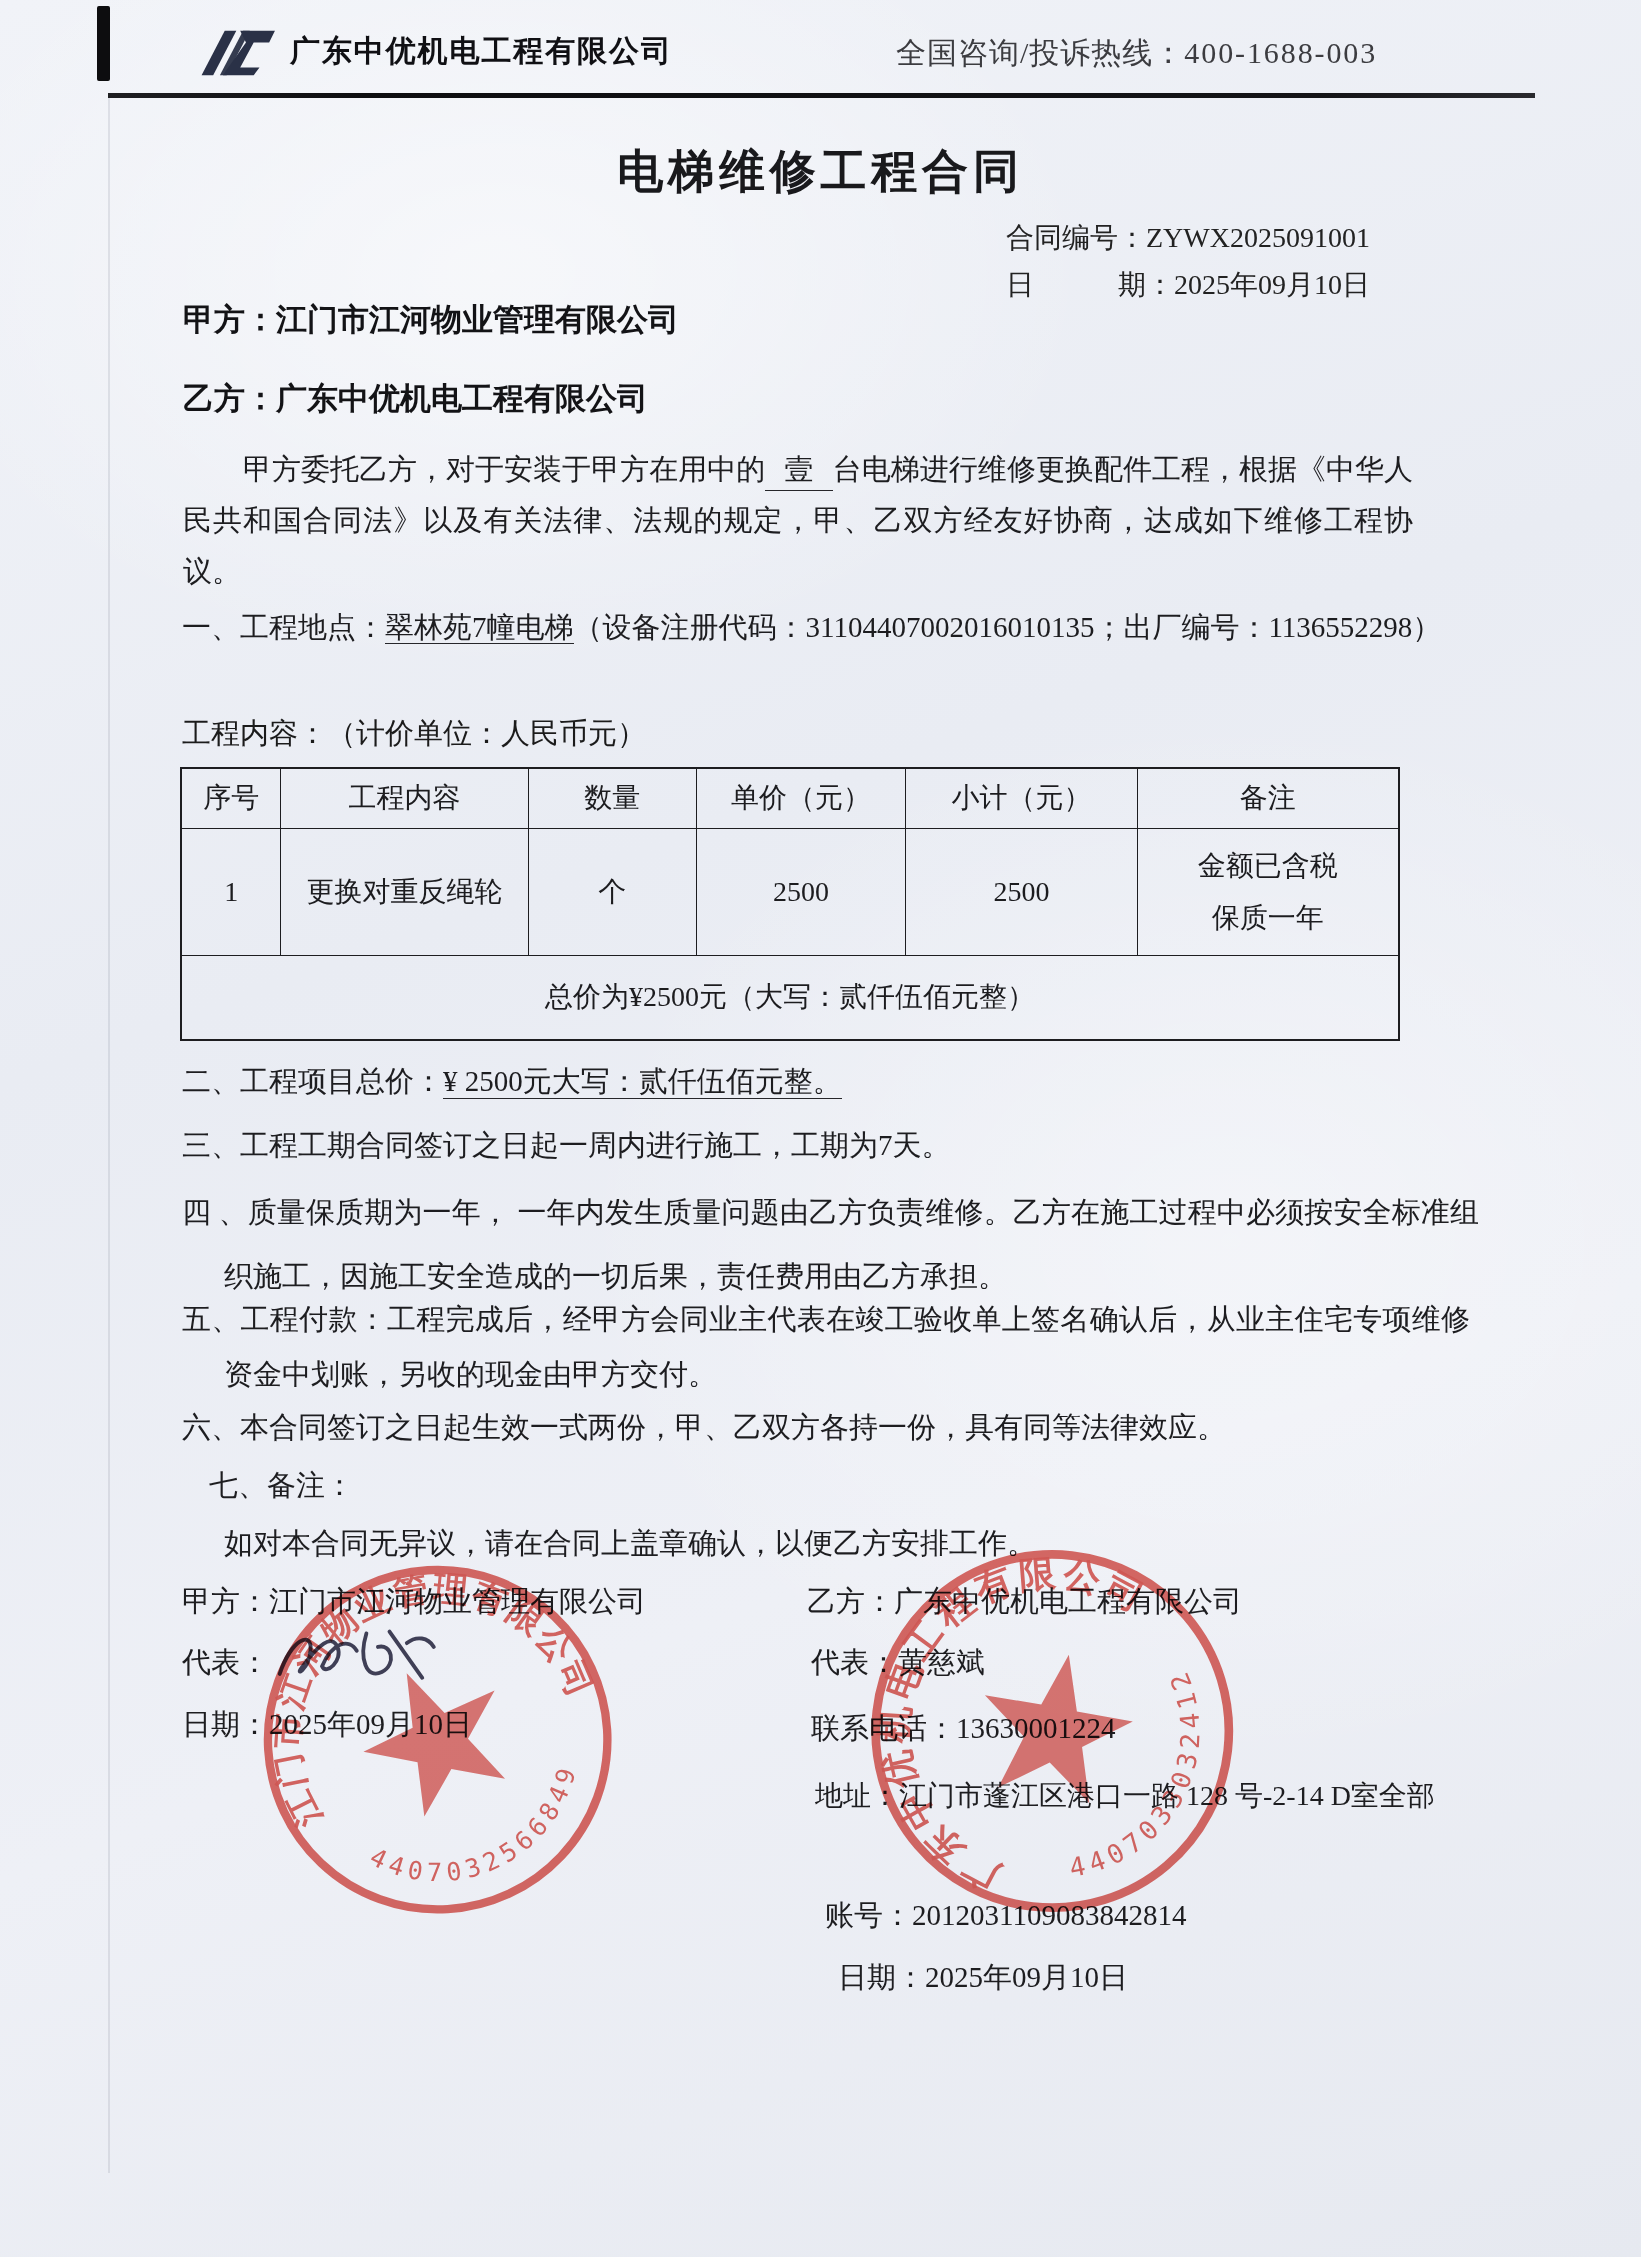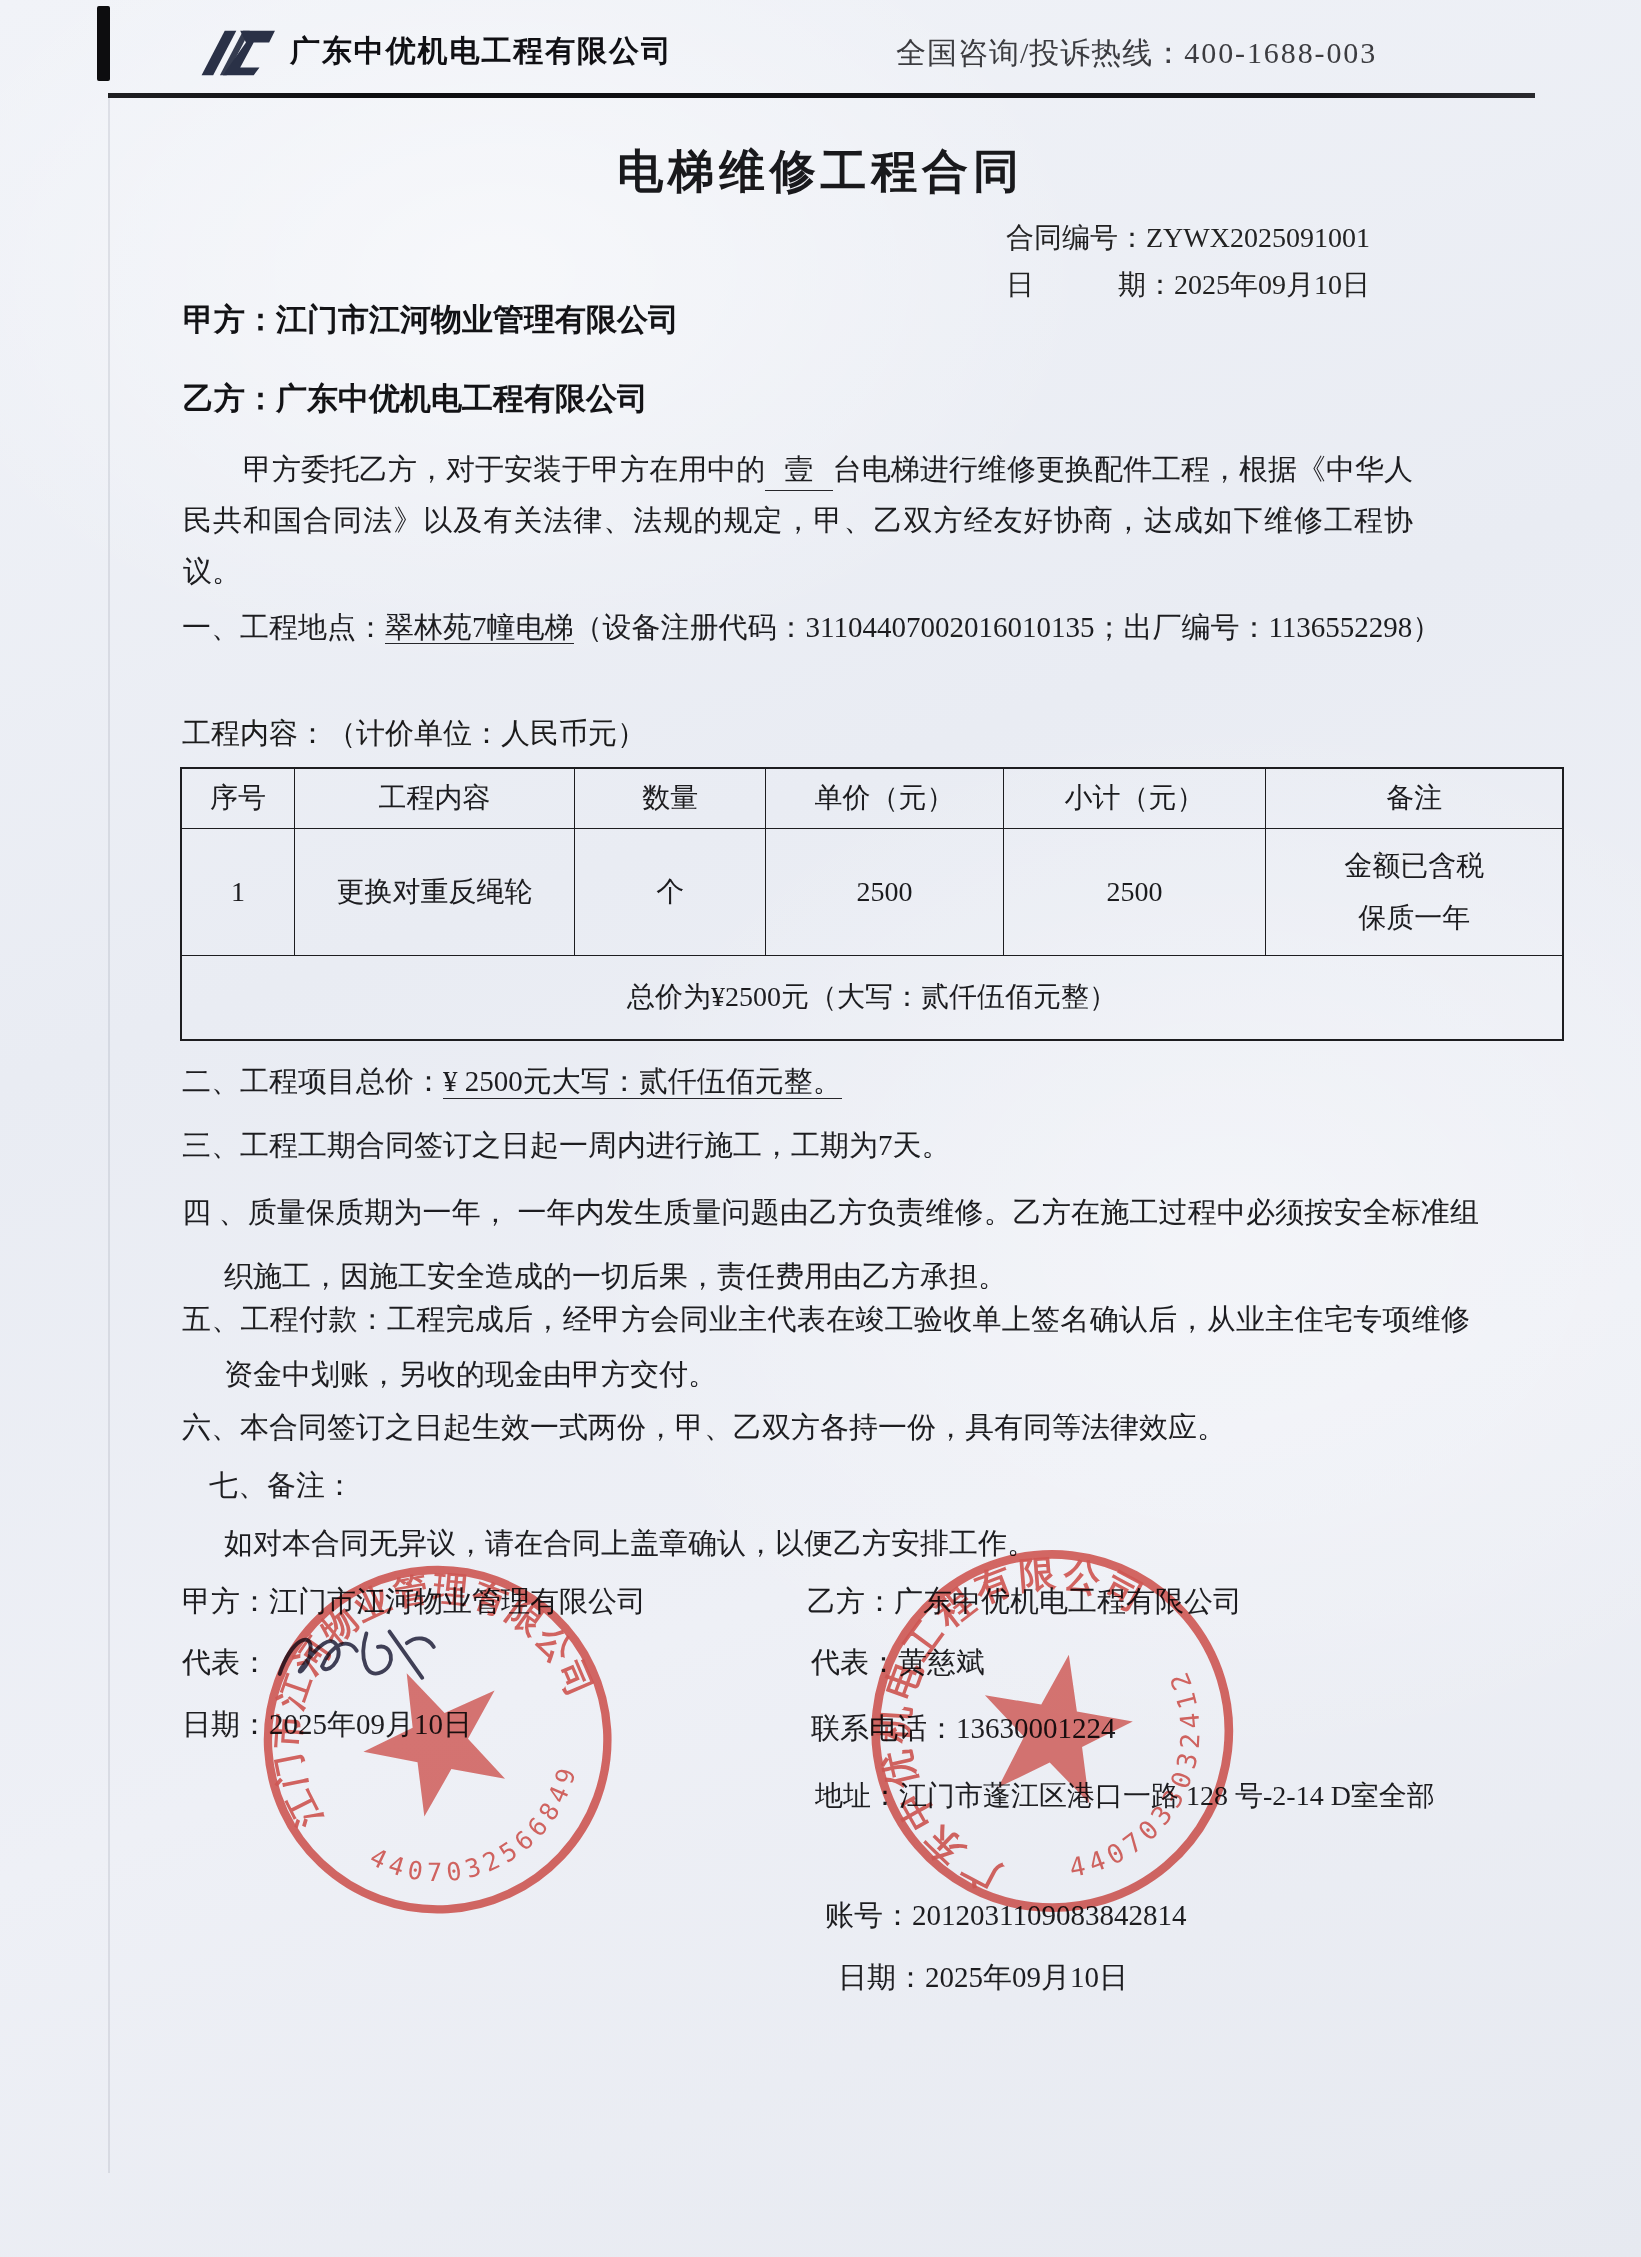--- a/index.html
+++ b/index.html
@@ -28,21 +28,21 @@
   .party-a{left:183px;top:299px;font-size:31px;font-weight:700;color:#131316;}
   .party-b{left:183px;top:378px;font-size:31px;font-weight:700;color:#131316;}
   
   .body-text{font-size:29px;line-height:51px;color:#1d1d20;text-align:justify;}
   .intro{left:183px;top:446px;width:1230px;text-indent:60px;font-family:Liberation Mono, monospace;}
   .uline{border-bottom:1.9px solid #26262a;}
   .uline-pad{padding:0 19.3px 1.9px 19.3px;}
   .clause1{left:182px;top:602px;width:1232px;padding-left:42px;text-indent:-42px;}
   .table-intro{left:182px;top:714px;font-size:29px;}
   
-  table.work{position:absolute;left:180px;top:767px;width:1384px;border-collapse:collapse;font-size:28px;color:#1c1c1f;}
+  table.work{position:absolute;left:180px;top:767px;width:1220px;border-collapse:collapse;font-size:28px;color:#1c1c1f;}
   table.work td,table.work th{border:1.9px solid #1d1d20;font-weight:400;text-align:center;padding:0 5.8px;}
   table.work{border:2.9px solid #1d1d20;}
   tr.hd{height:60px;}
   tr.rw{height:127px;}
   tr.ft{height:85px;}
   .remark-cell div{line-height:52px;}
   
   .c2{left:182px;top:1056px;}
   .c3{left:182px;top:1120px;}
   .c4{left:182px;top:1180px;width:1255px;padding-left:42px;text-indent:-42px;line-height:64px;}

